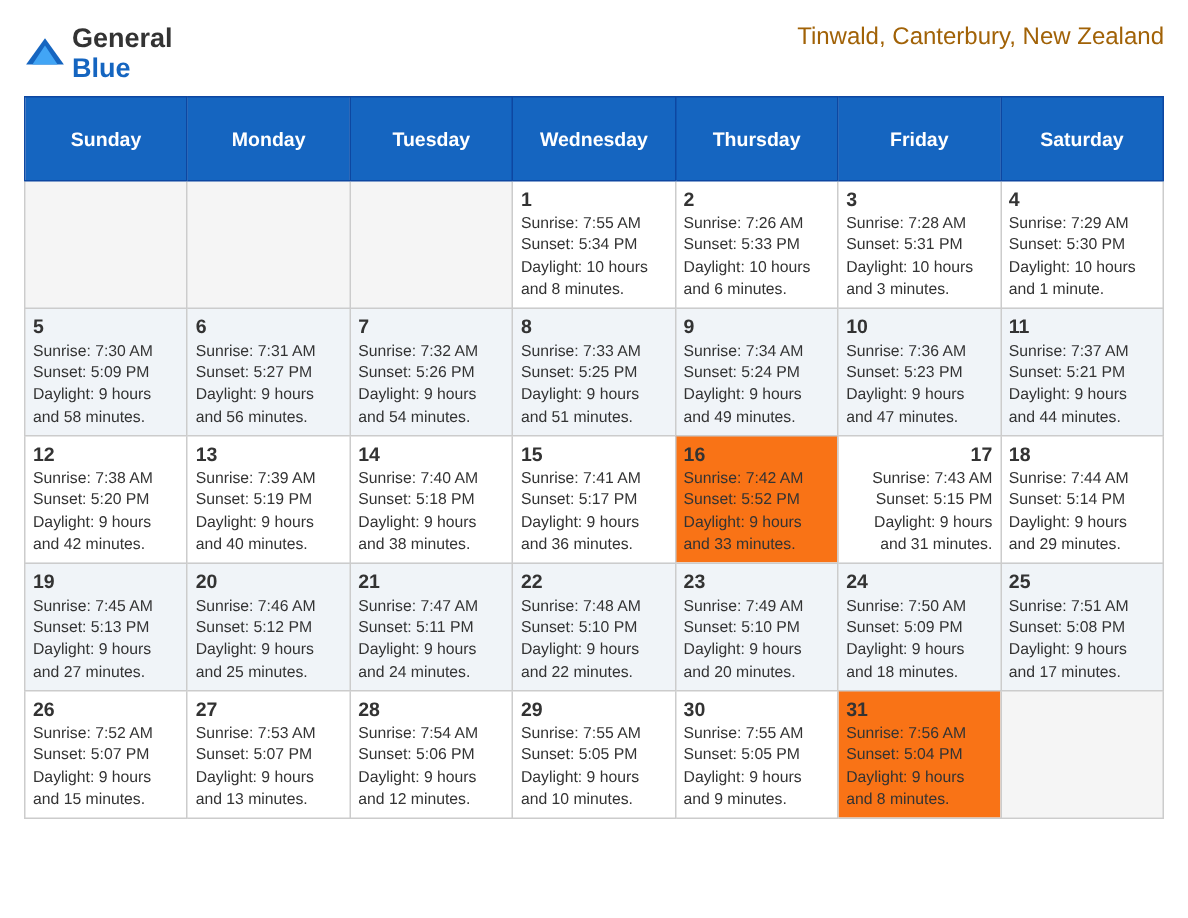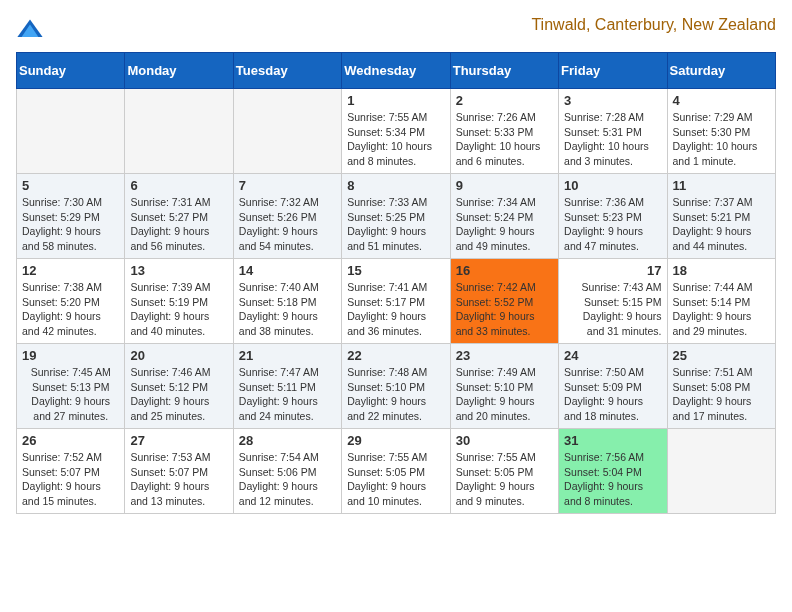--- a/index.html
+++ b/index.html
@@ -43,24 +43,24 @@
       color: #a16207;
     }
     table {
       width: 100%;
       border-collapse: collapse;
       table-layout: fixed;
     }
     .day-header {
       background: #1565c0;
       color: #fff;
-      text-align: left;
+      text-align: center;
       font-size: 13px;
       font-weight: bold;
-      padding: 10px 2px;
+      padding: 20px 2px;
       border: 1px solid #0d47a1;
     }
     td {
       border: 1px solid #ccc;
       vertical-align: top;
       padding: 4px 5px;
       font-size: 11px;
       color: #333;
       min-height: 80px;
       height: 85px;
@@ -86,20 +86,24 @@
   </style>
 </head>
 <body>
 
 <div class="header-section">
   <div class="logo">
     <svg class="logo-icon" viewBox="0 0 40 40">
       <polygon points="20,5 38,30 2,30" fill="#1565c0"></polygon>
       <polygon points="20,12 32,30 8,30" fill="#42a5f5"></polygon>
     </svg>
+    <div class="logo-text">
+      <span style="font-size:18px;font-weight:bold;color:#333;">General</span>
+      <span style="font-size:18px;font-weight:bold;color:#1565c0;">Blue</span>
+    </div>
   </div>
   <div class="title-section">
     <div class="subtitle">Tinwald, Canterbury, New Zealand</div>
   </div>
 </div>
 
 <table>
   <thead>
     <tr>
     <th class="day-header">Sunday</th>
@@ -142,21 +146,21 @@
           <div class="cell-info" style="white-space: pre-line;">Sunrise: 7:29 AM
 Sunset: 5:30 PM
 Daylight: 10 hours
 and 1 minute.</div>
         </td>
       </tr>
       <tr>
         <td style="background: rgb(240, 244, 248);">
           <span class="day-num">5</span>
           <div class="cell-info" style="white-space: pre-line;">Sunrise: 7:30 AM
-Sunset: 5:29 PM
+Sunset: 5:09 PM
 Daylight: 9 hours
 and 58 minutes.</div>
         </td>
         <td style="background: rgb(240, 244, 248);">
           <span class="day-num">6</span>
           <div class="cell-info" style="white-space: pre-line;">Sunrise: 7:31 AM
 Sunset: 5:27 PM
 Daylight: 9 hours
 and 56 minutes.</div>
         </td>
@@ -243,21 +247,21 @@
           <span class="day-num">18</span>
           <div class="cell-info" style="white-space: pre-line;">Sunrise: 7:44 AM
 Sunset: 5:14 PM
 Daylight: 9 hours
 and 29 minutes.</div>
         </td>
       </tr>
       <tr>
         <td style="background: rgb(240, 244, 248);">
           <span class="day-num">19</span>
-          <div class="cell-info" style="white-space: pre-line; text-align: center;">Sunrise: 7:45 AM
+          <div class="cell-info" style="white-space: pre-line;">Sunrise: 7:45 AM
 Sunset: 5:13 PM
 Daylight: 9 hours
 and 27 minutes.</div>
         </td>
         <td style="background: rgb(240, 244, 248);">
           <span class="day-num">20</span>
           <div class="cell-info" style="white-space: pre-line;">Sunrise: 7:46 AM
 Sunset: 5:12 PM
 Daylight: 9 hours
 and 25 minutes.</div>
@@ -327,21 +331,21 @@
 Daylight: 9 hours
 and 10 minutes.</div>
         </td>
         <td style="background: rgb(255, 255, 255);">
           <span class="day-num">30</span>
           <div class="cell-info" style="white-space: pre-line;">Sunrise: 7:55 AM
 Sunset: 5:05 PM
 Daylight: 9 hours
 and 9 minutes.</div>
         </td>
-        <td style="background: #86efac;">
+        <td style="background: #f97316;">
           <span class="day-num">31</span>
           <div class="cell-info" style="white-space: pre-line;">Sunrise: 7:56 AM
 Sunset: 5:04 PM
 Daylight: 9 hours
 and 8 minutes.</div>
         </td>
         <td class="empty" style="background: rgb(245, 245, 245);"></td>
       </tr>
     </tbody>
 </table>

